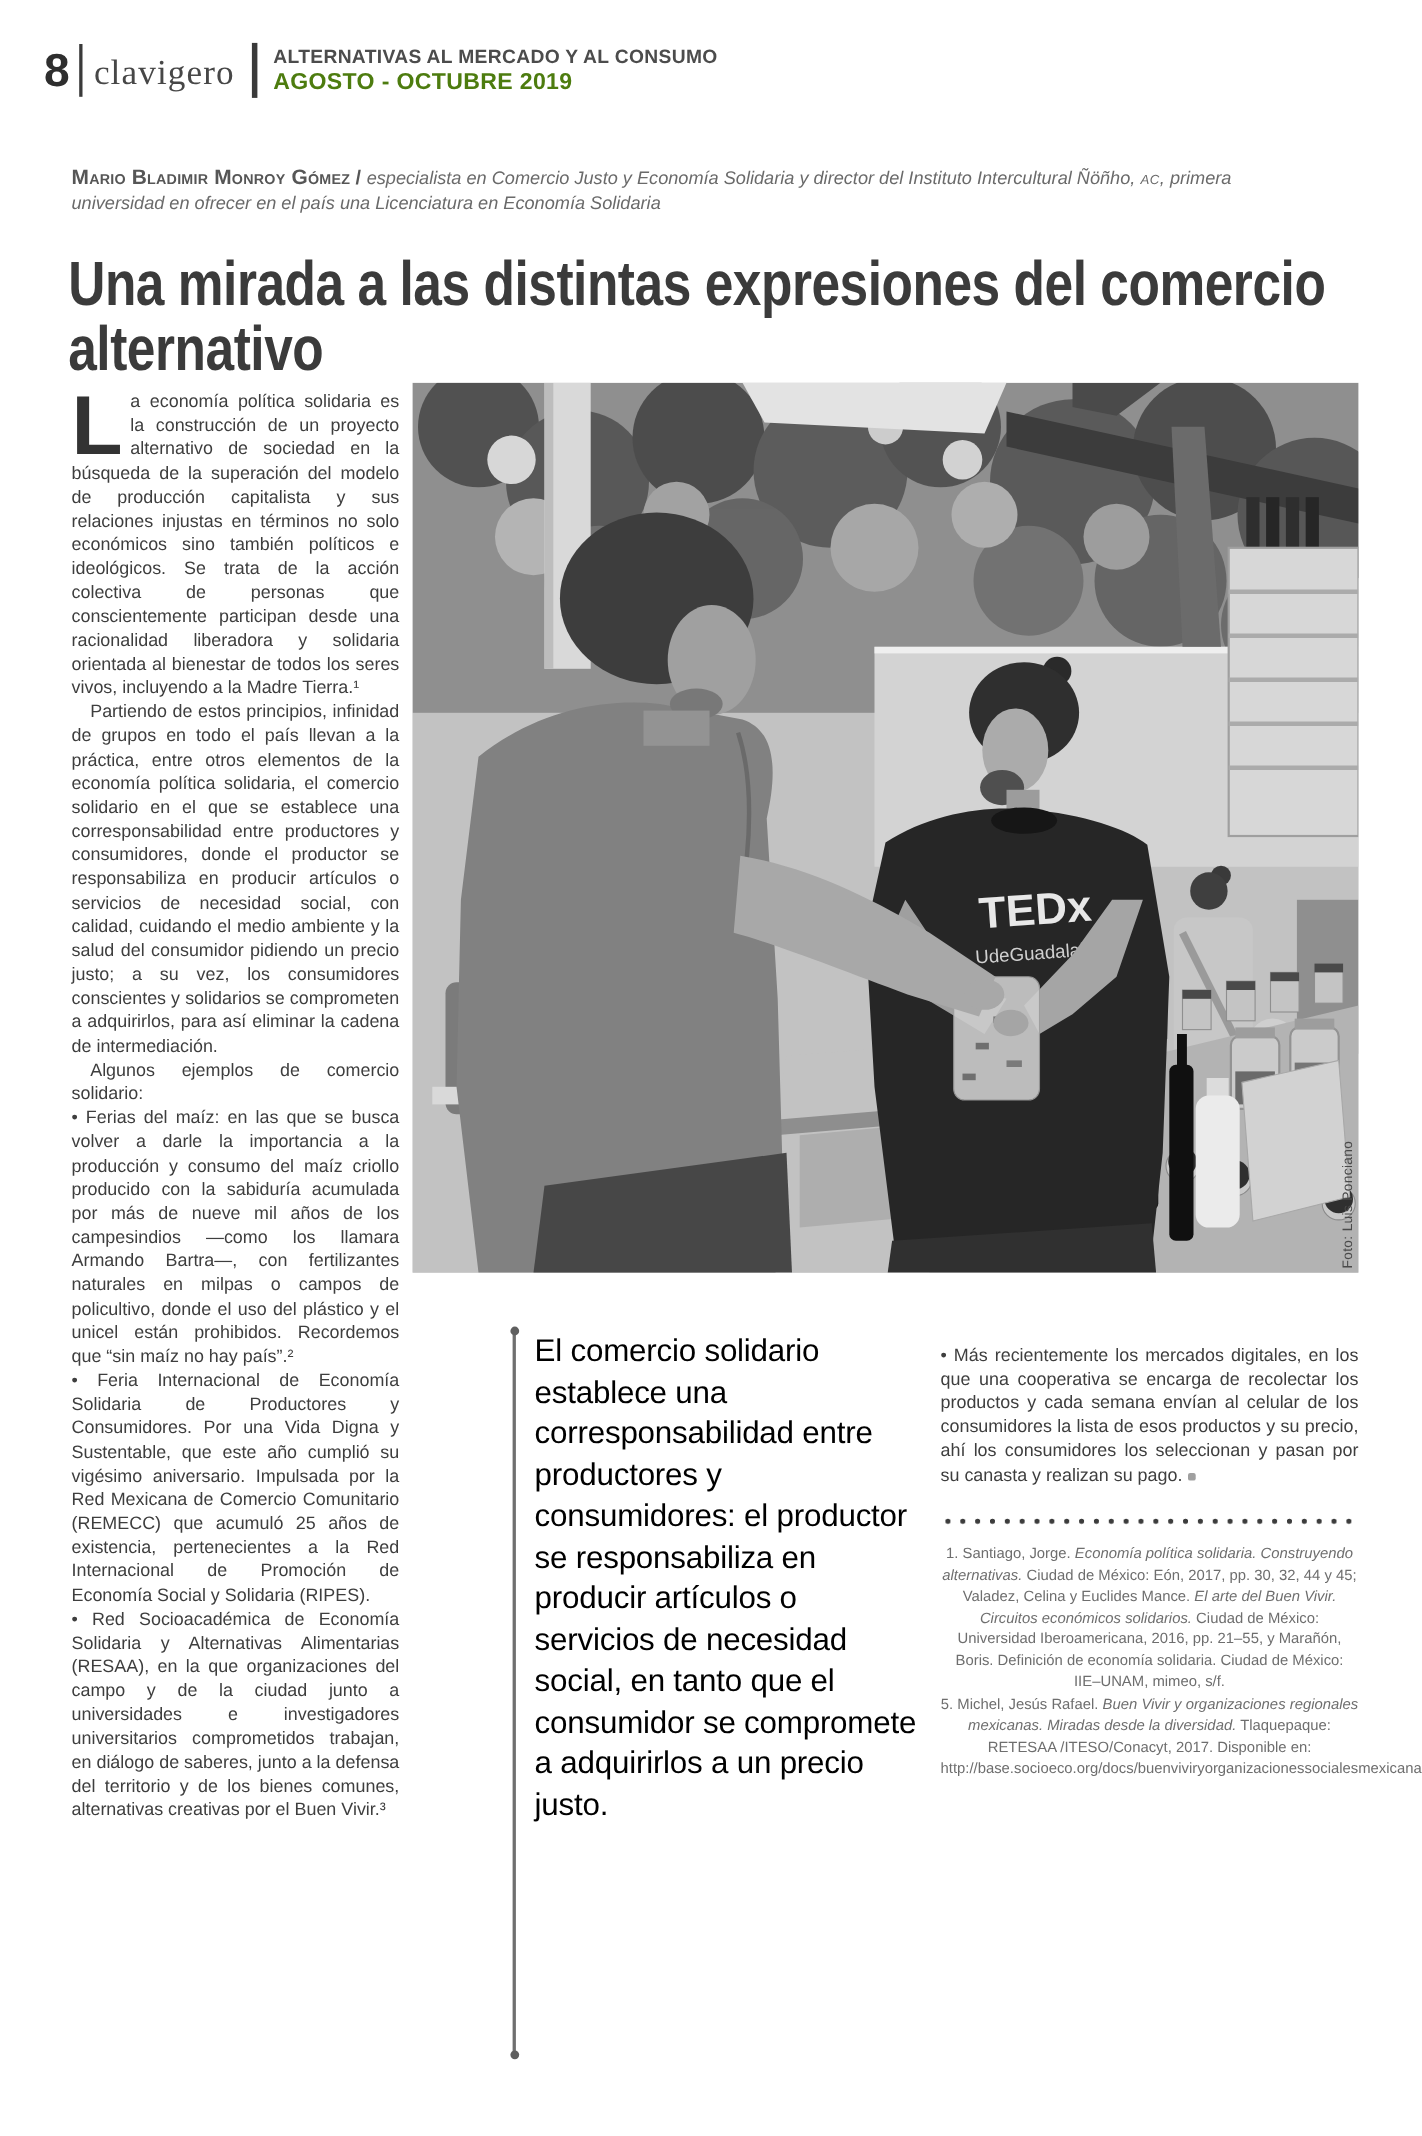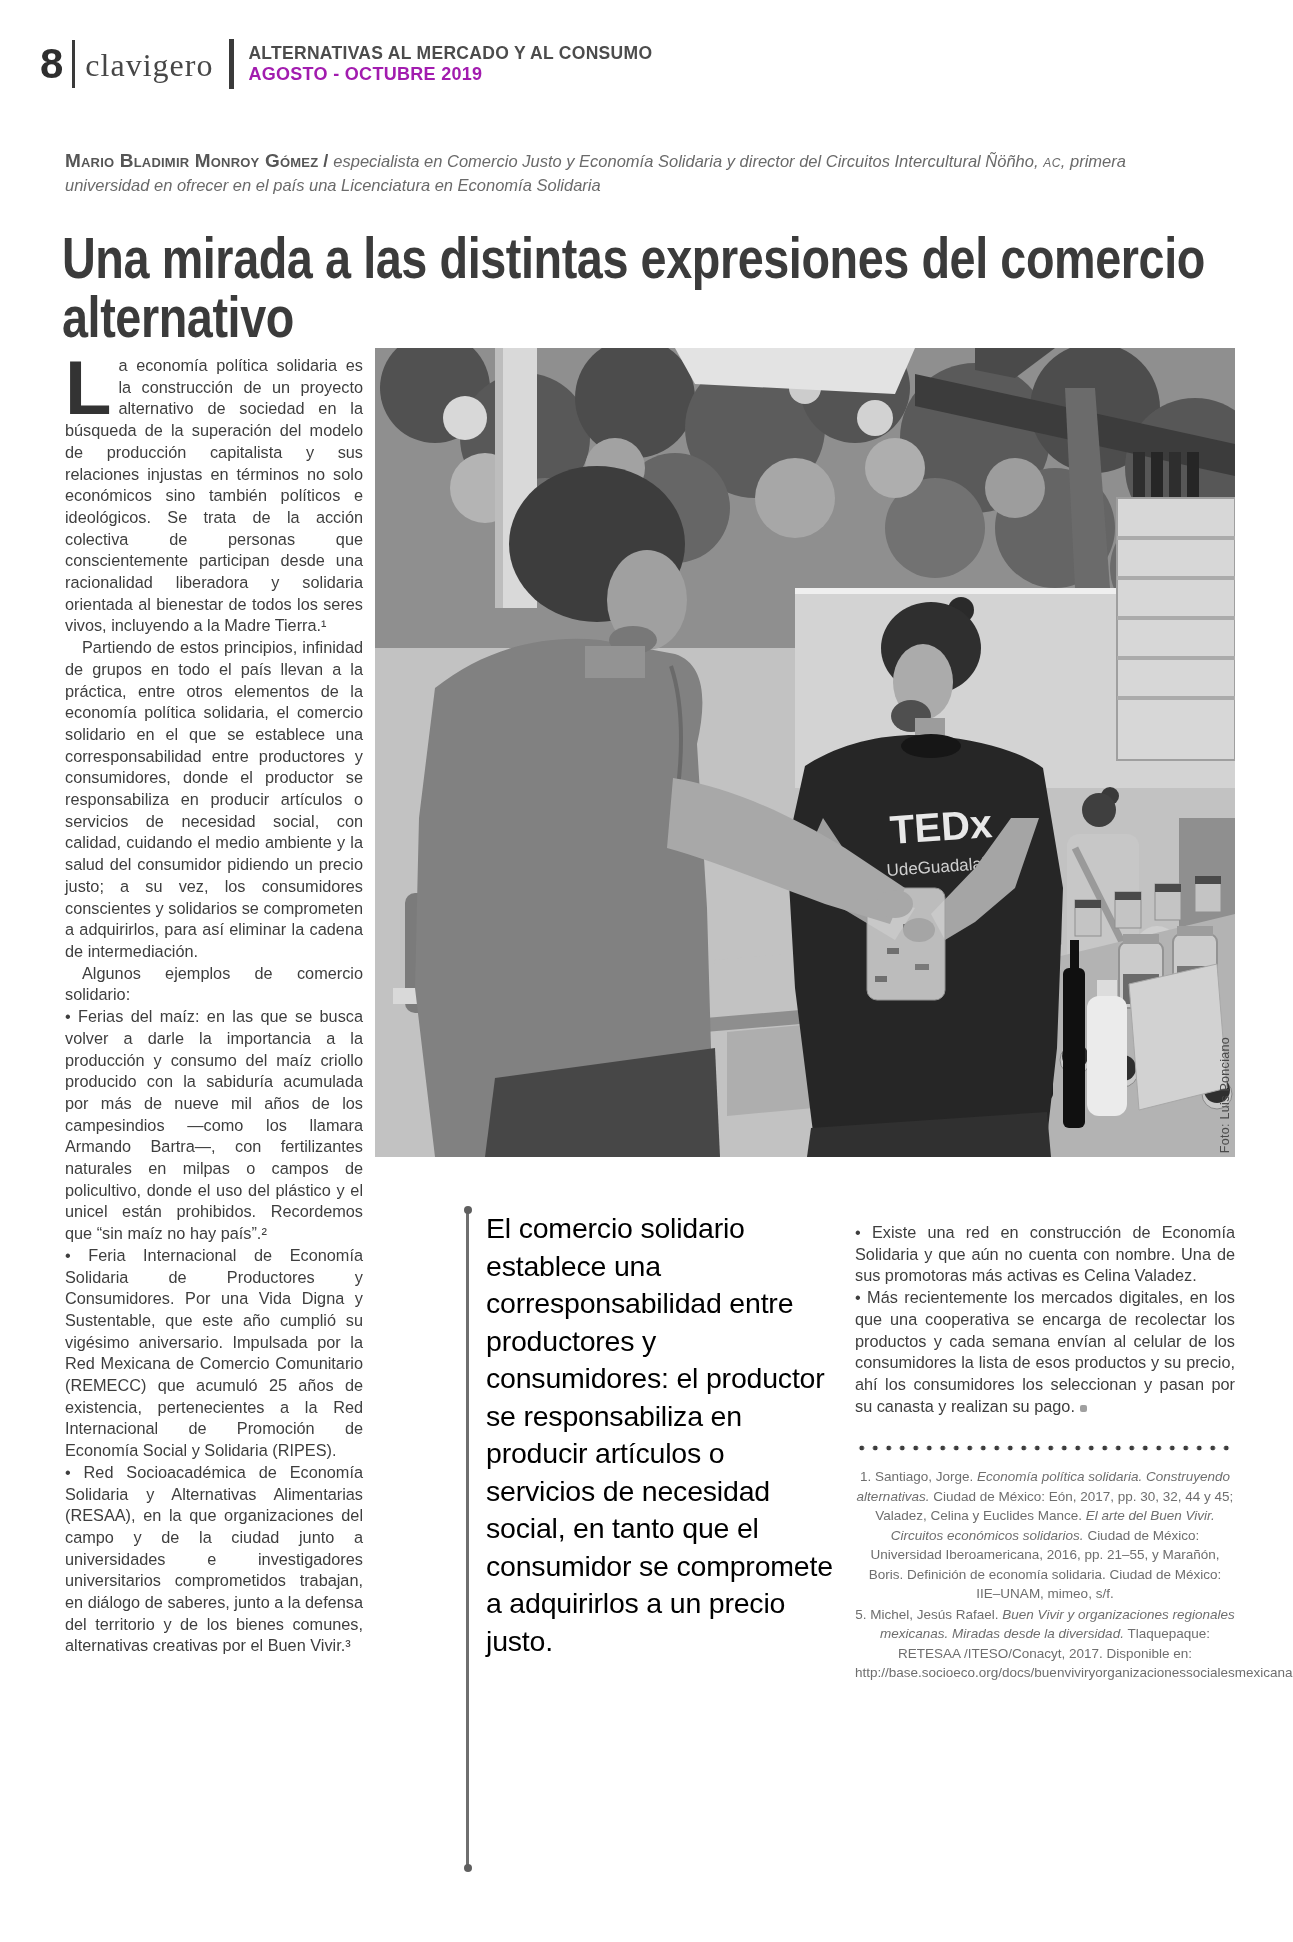--- a/index.html
+++ b/index.html
@@ -7,21 +7,21 @@
        font-family:"Liberation Sans",sans-serif;color:#3e3e3e;}
 
   
   .header{position:absolute;left:40px;top:38px;height:52px;display:flex;align-items:center;}
   .pagenum{font-size:42px;font-weight:bold;color:#2e2e2e;line-height:1;}
   .hbar-thin{width:3px;height:48px;background:#3a3a3a;margin:0 10px 0 9px;}
   .logo{font-family:"Liberation Serif",serif;font-size:32px;color:#474747;letter-spacing:1px;line-height:1;padding-top:2px;}
   .hbar-thick{width:5px;height:50px;background:#3a3a3a;margin:0 14px 0 16px;}
   .section-block{display:flex;flex-direction:column;justify-content:flex-start;line-height:1.2;}
   .section-title{font-size:17.5px;font-weight:bold;color:#4c4c4c;letter-spacing:.3px;}
-  .section-date{font-size:18px;font-weight:bold;color:#a21caf;letter-spacing:.3px;}
+  .section-date{font-size:21px;font-weight:bold;color:#4d7c0f;letter-spacing:.3px;}
 
   
   .byline{position:absolute;left:65px;top:133px;width:1125px;font-size:16.5px;line-height:22px;color:#6a6a6a;}
   .byline .author{font-weight:bold;font-variant:small-caps;font-size:19px;color:#565656;letter-spacing:.2px;}
   .byline .slash{font-weight:bold;color:#565656;font-size:18px;}
   .byline .role{font-style:italic;}
   .byline .ac{font-style:italic;font-size:12px;letter-spacing:.5px;}
 
   
   .title{position:absolute;left:62px;top:191px;width:1430px;transform:scaleX(.82);transform-origin:0 0;
@@ -69,21 +69,21 @@
   <span class="pagenum">8</span>
   <span class="hbar-thin"></span>
   <span class="logo">clavigero</span>
   <span class="hbar-thick"></span>
   <span class="section-block">
     <span class="section-title">ALTERNATIVAS AL MERCADO Y AL CONSUMO</span>
     <span class="section-date">AGOSTO - OCTUBRE 2019</span>
   </span>
 </div>
 
-<p class="byline"><span class="author">Mario Bladimir Monroy Gómez</span><span class="slash"> / </span><span class="role">especialista en Comercio Justo y Economía Solidaria y director del Circuitos Intercultural Ñöñho, </span><span class="ac">AC</span><span class="role">, primera universidad en ofrecer en el país una Licenciatura en Economía Solidaria</span></p>
+<p class="byline"><span class="author">Mario Bladimir Monroy Gómez</span><span class="slash"> / </span><span class="role">especialista en Comercio Justo y Economía Solidaria y director del Instituto Intercultural Ñöñho, </span><span class="ac">AC</span><span class="role">, primera universidad en ofrecer en el país una Licenciatura en Economía Solidaria</span></p>
 
 <h1 class="title">Una mirada a las distintas expresiones del comercio alternativo</h1>
 
 <div class="col-left">
   <p><span class="dropcap">L</span><span>a economía política solidaria es la construcción de un proyecto alternativo de sociedad en la búsqueda de la superación del modelo de producción capitalista y sus relaciones injustas en términos no solo económicos sino también políticos e ideológicos. Se trata de la acción colectiva de personas que conscientemente participan desde una racionalidad liberadora y solidaria orientada al bienestar de todos los seres vivos, incluyendo a la Madre Tierra.¹</span></p>
   <p class="indent">Partiendo de estos principios, infinidad de grupos en todo el país llevan a la práctica, entre otros elementos de la economía política solidaria, el comercio solidario en el que se establece una corresponsabilidad entre productores y consumidores, donde el productor se responsabiliza en producir artículos o servicios de necesidad social, con calidad, cuidando el medio ambiente y la salud del consumidor pidiendo un precio justo; a su vez, los consumidores conscientes y solidarios se comprometen a adquirirlos, para así eliminar la cadena de intermediación.</p>
   <p class="indent">Algunos ejemplos de comercio solidario:</p>
   <div class="bullets">
     <p>• Ferias del maíz: en las que se busca volver a darle la importancia a la producción y consumo del maíz criollo producido con la sabiduría acumulada por más de nueve mil años de los campesindios —como los llamara Armando Bartra—, con fertilizantes naturales en milpas o campos de policultivo, donde el uso del plástico y el unicel están prohibidos. Recordemos que “sin maíz no hay país”.²</p>
     <p>• Feria Internacional de Economía Solidaria de Productores y Consumidores. Por una Vida Digna y Sustentable, que este año cumplió su vigésimo aniversario. Impulsada por la Red Mexicana de Comercio Comunitario (REMECC) que acumuló 25 años de existencia, pertenecientes a la Red Internacional de Promoción de Economía Social y Solidaria (RIPES).</p>
@@ -277,20 +277,19 @@
   </g>
 </svg>
 <figcaption class="credit">Foto: Luis Ponciano</figcaption>
 </figure>
 
 <div class="quote">
   <span>El comercio solidario establece una corresponsabilidad entre productores y consumidores: el productor se responsabiliza en producir artículos o servicios de necesidad social, en tanto que el consumidor se compromete a adquirirlos a un precio justo.</span>
 </div>
 
 <div class="col-right">
-  <p>• Existe una red en construcción de Economía Solidaria y que aún no cuenta con nombre. Una de sus promotoras más activas es Celina Valadez.</p>
   <p><span>• Más recientemente los mercados digitales, en los que una cooperativa se encarga de recolectar los productos y cada semana envían al celular de los consumidores la lista de esos productos y su precio, ahí los consumidores los seleccionan y pasan por su canasta y realizan su pago.</span><span class="endmark"></span></p>
   <div class="dotted-sep"></div>
   <div class="footnotes">
     <p><span>1. Santiago, Jorge. </span><span class="it">Economía política solidaria. Construyendo alternativas.</span><span> Ciudad de México: Eón, 2017, pp. 30, 32, 44 y 45; Valadez, Celina y Euclides Mance. </span><span class="it">El arte del Buen Vivir. Circuitos económicos solidarios.</span><span> Ciudad de México: Universidad Iberoamericana, 2016, pp. 21–55, y Marañón, Boris. Definición de economía solidaria. Ciudad de México: IIE–UNAM, mimeo, s/f.</span></p>
     <p><span>5. Michel, Jesús Rafael. </span><span class="it">Buen Vivir y organizaciones regionales mexicanas. Miradas desde la diversidad.</span><span> Tlaquepaque: RETESAA /ITESO/Conacyt, 2017. Disponible en: http://base.socioeco.org/docs/buenviviryorganizacionessocialesmexicanas2017.pdf</span></p>
   </div>
 </div>
 
 </body></html>

